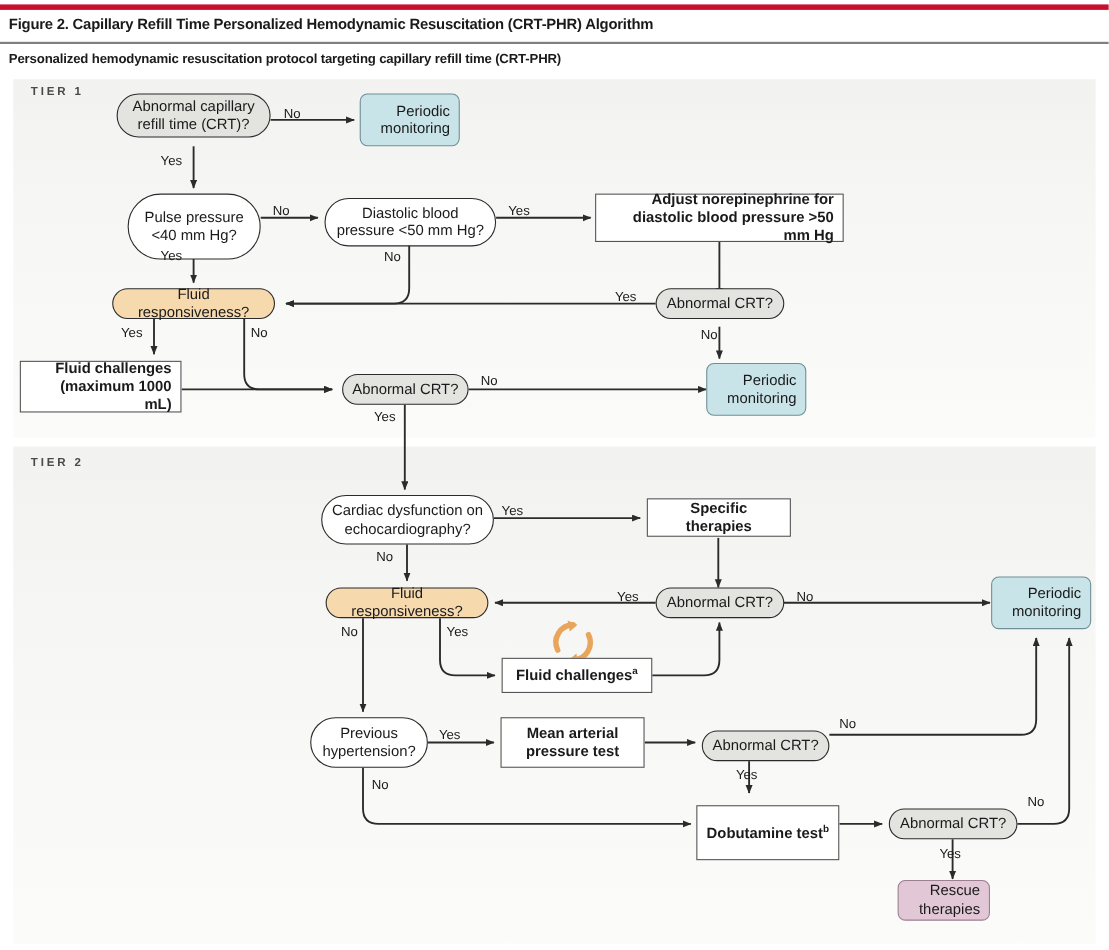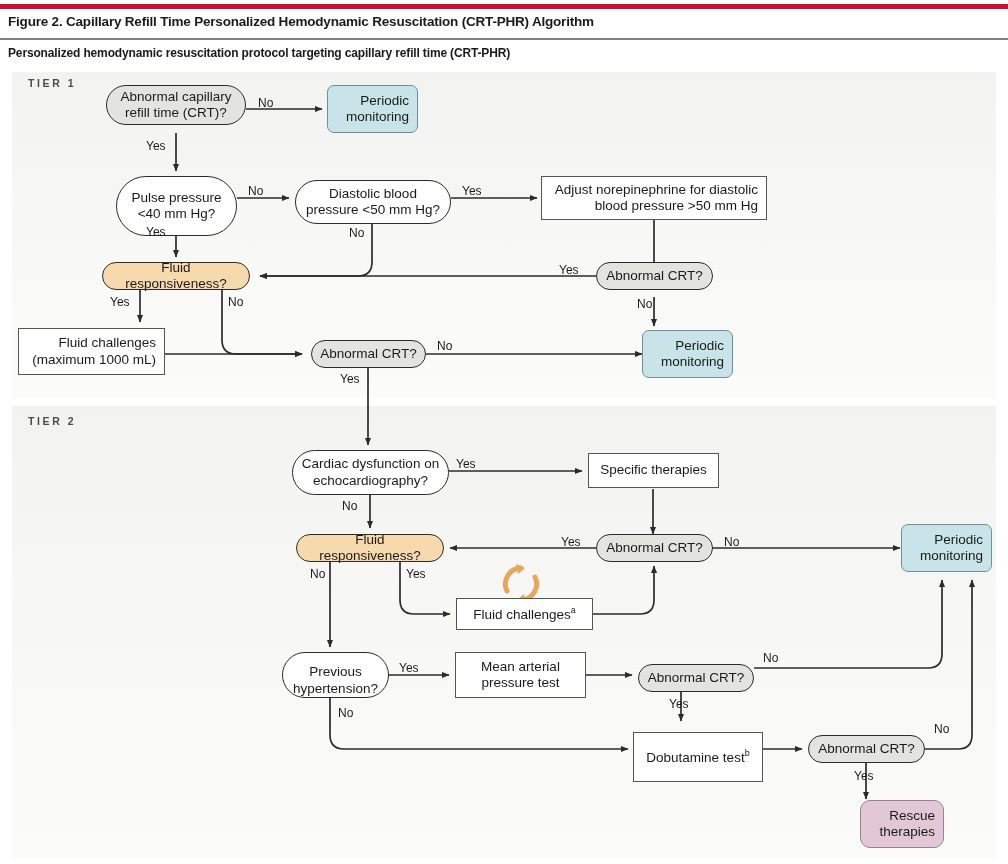--- a/index.html
+++ b/index.html
@@ -13,21 +13,21 @@
   .tier{position:absolute;background:linear-gradient(180deg,#f2f2f0 0%,#f7f7f5 45%,#fbfbfa 100%);}
   #tier1{left:12px;top:72px;width:984px;height:326px;}
   #tier2{left:12px;top:406px;width:984px;height:452px;}
   .tier-label{position:absolute;font-size:10.5px;font-weight:bold;letter-spacing:2.6px;color:#4a4a4a;}
 
   
   .node{position:absolute;box-sizing:border-box;display:flex;align-items:center;justify-content:center;text-align:center;line-height:1.22;}
   .dec{border:1.4px solid #2b2b2b;border-radius:999px;background:#ffffff;font-size:13.5px;}
   .dec.grey{background:#e3e3e0;}
   .dec.orange{background:#f7d9ae;border-color:#2b2b2b;}
-  .rect{border:1.4px solid #555555;background:#ffffff;font-size:13.5px;font-weight:normal;}
+  .rect{border:1.4px solid #555555;background:#ffffff;font-size:13.5px;font-weight:bold;}
   .term{border:1.4px solid #6f8f96;border-radius:7px;background:#c9e4e8;font-size:13.5px;}
   .term.pink{border-color:#9d7f92;background:#e2c8d6;}
   .node .txt{padding:0 8px;}
   .lt{text-align:right;padding-left:12px;justify-content:flex-start;}
 
   
   .lbl{position:absolute;font-size:12px;color:#1a1a1a;white-space:nowrap;}
 
   svg.edges{position:absolute;left:0;top:0;width:1008px;height:864px;pointer-events:none;}
   .ln{stroke:#2b2b2b;stroke-width:1.7;fill:none;}
@@ -185,41 +185,41 @@
 </div>
 
 <div class="node term" style="left:901px;top:524px;width:91px;height:48px;">
   <span class="txt lt">Periodic monitoring</span>
 </div>
 
 <div class="node rect" style="left:456px;top:598px;width:137px;height:32px;">
   <span class="txt"><span>Fluid challenges</span><span class="sup">a</span></span>
 </div>
 
-<div class="node dec" style="left:282px;top:652px;width:107px;height:46px;align-items:flex-end;">
+<div class="node dec" style="left:282px;top:652px;width:107px;height:46px;">
   <span class="txt">Previous hypertension?</span>
 </div>
 
 <div class="node rect" style="left:455px;top:652px;width:131px;height:46px;">
   <span class="txt">Mean arterial pressure test</span>
 </div>
 
 <div class="node dec grey" style="left:638px;top:664px;width:116px;height:28px;">
   <span class="txt">Abnormal CRT?</span>
 </div>
 
 <div class="node rect" style="left:601px;top:732px;width:130px;height:50px;margin-left:32px;">
   <span class="txt"><span>Dobutamine test</span><span class="sup">b</span></span>
 </div>
 
 <div class="node dec grey" style="left:808px;top:735px;width:117px;height:28px;">
   <span class="txt">Abnormal CRT?</span>
 </div>
 
-<div class="node term pink" style="left:860px;top:800px;width:84px;height:48px;border-radius:10px;">
+<div class="node term pink" style="left:816px;top:800px;width:84px;height:37px;">
   <span class="txt lt">Rescue therapies</span>
 </div>
 
 <div class="lbl" style="left:456px;top:457px;">Yes</div>
 <div class="lbl" style="left:342px;top:499px;">No</div>
 <div class="lbl" style="left:561px;top:535px;">Yes</div>
 <div class="lbl" style="left:724px;top:535px;">No</div>
 <div class="lbl" style="left:310px;top:567px;">No</div>
 <div class="lbl" style="left:406px;top:567px;">Yes</div>
 <div class="lbl" style="left:399px;top:661px;">Yes</div>

